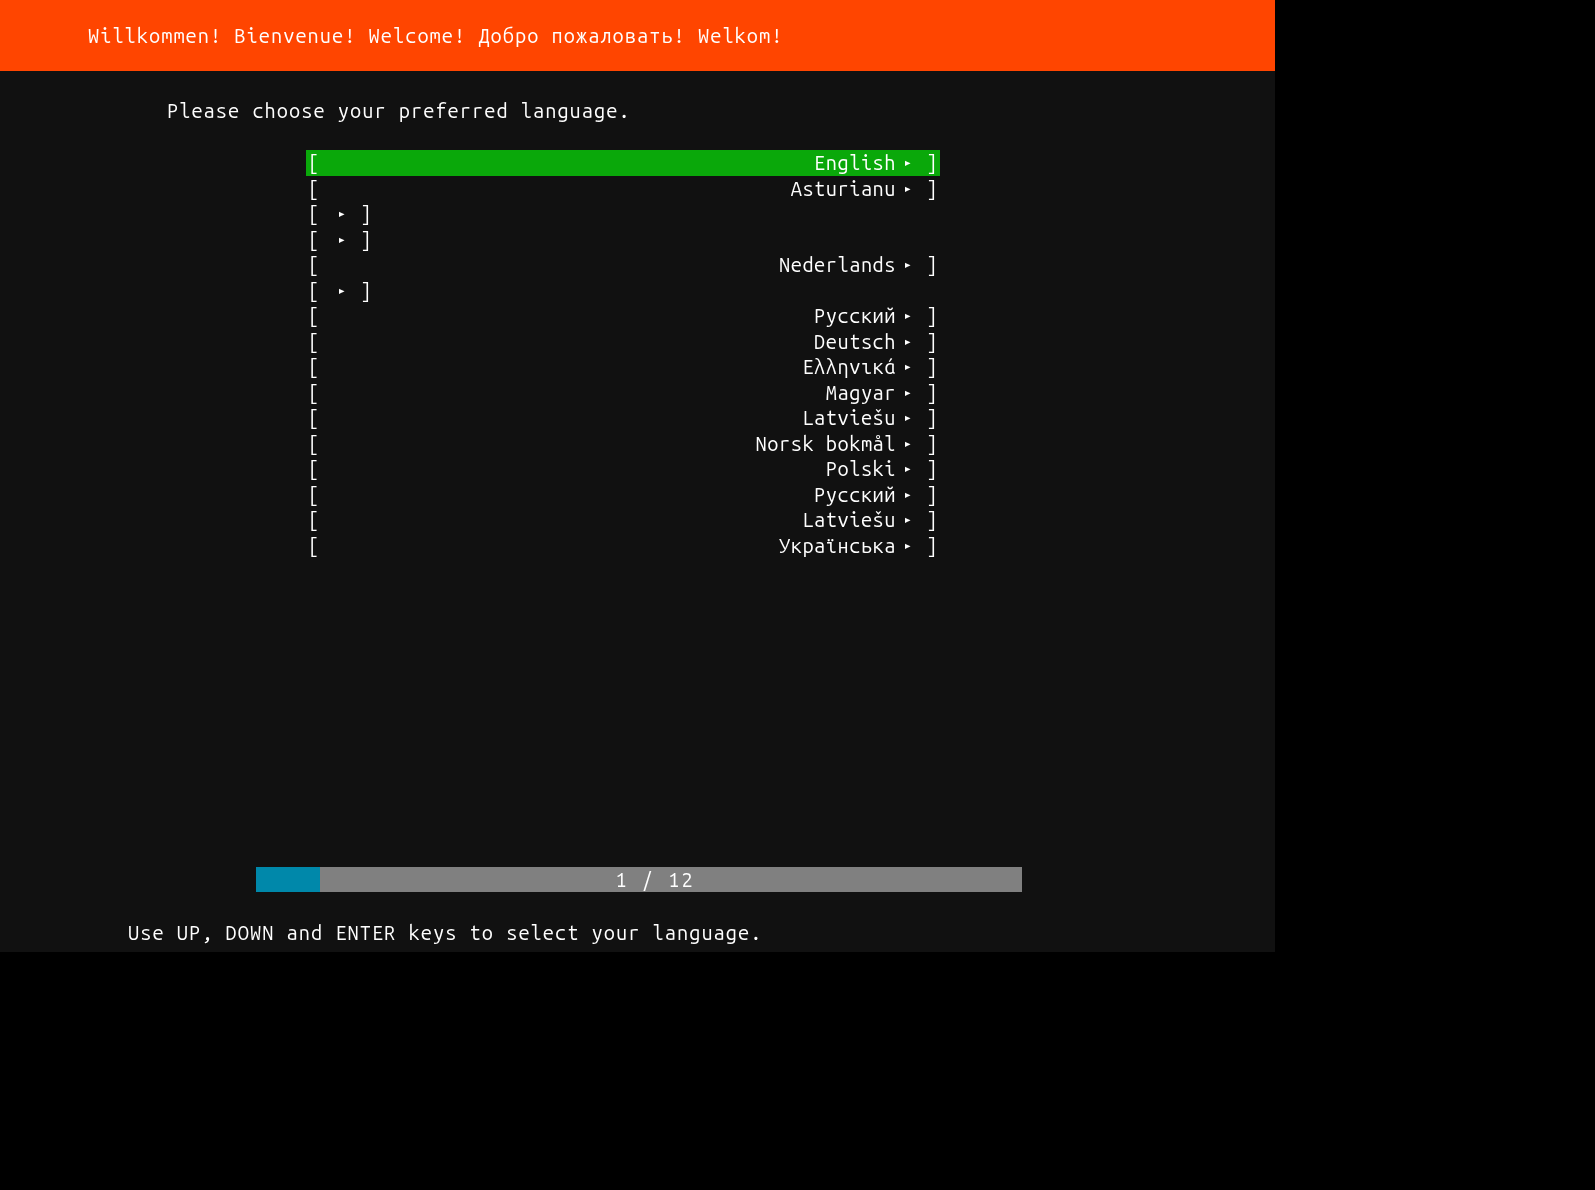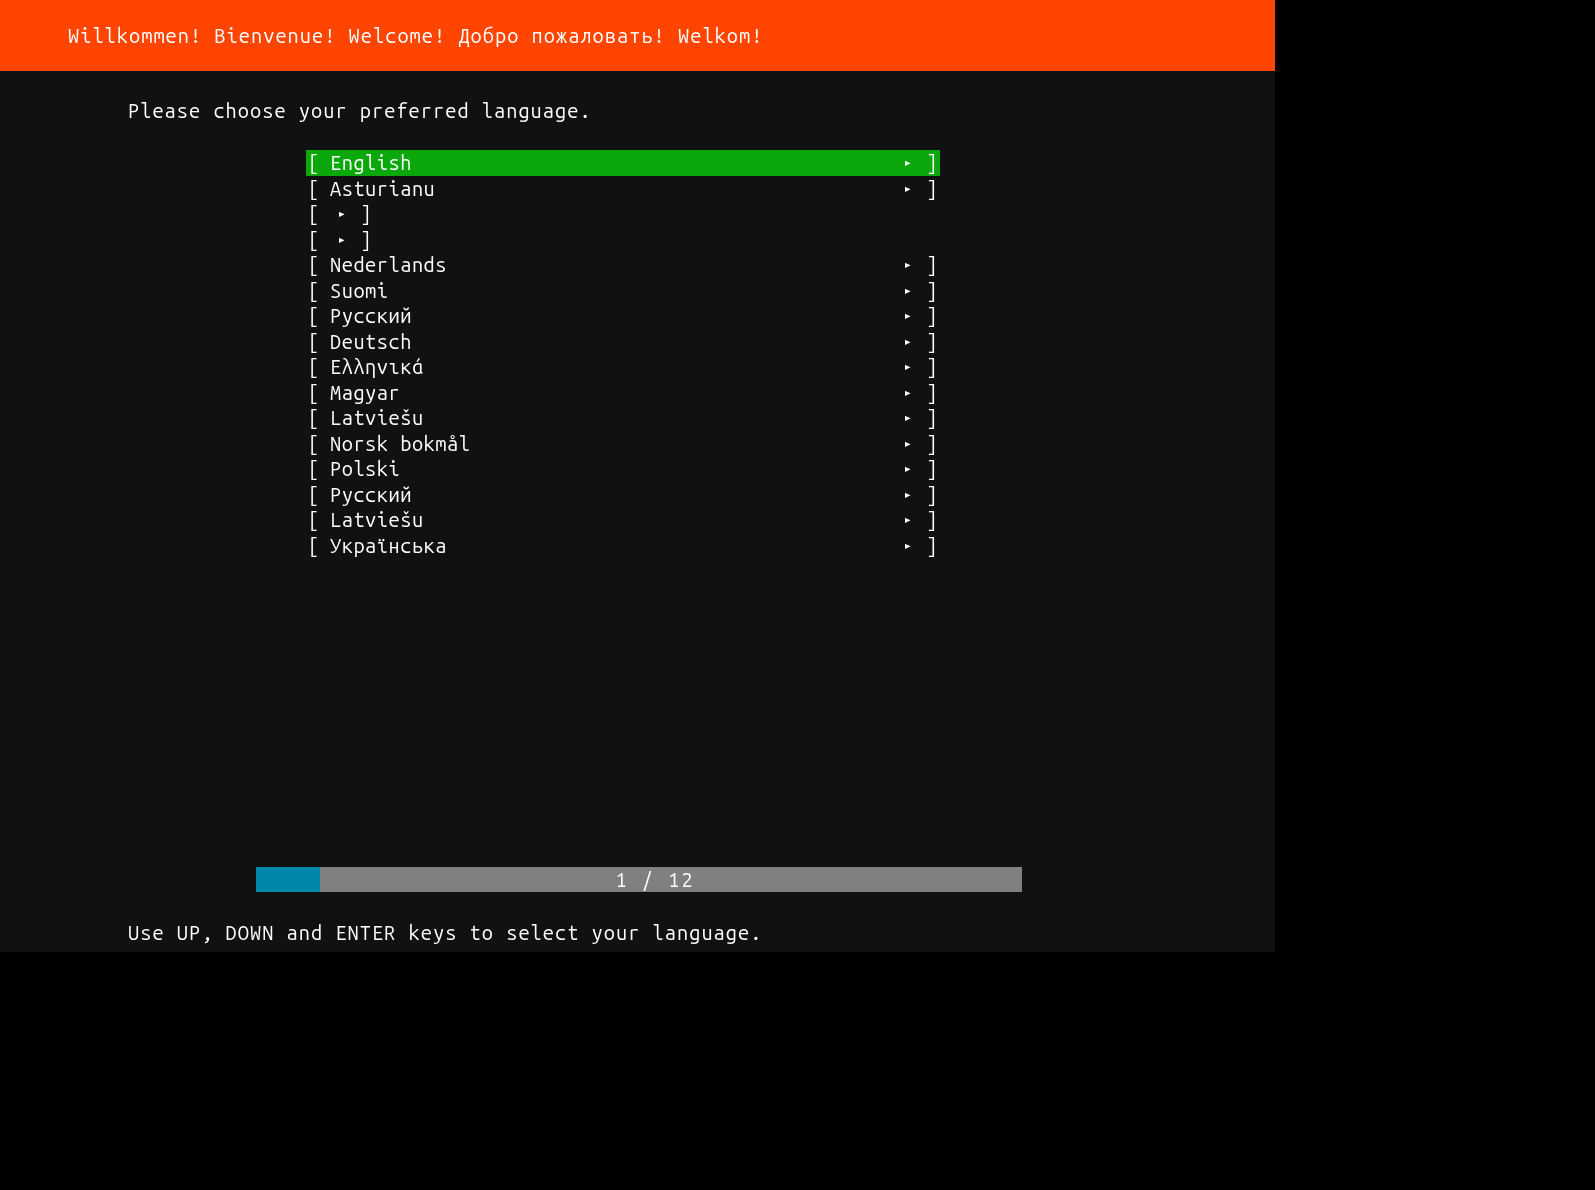--- a/index.html
+++ b/index.html
@@ -19,29 +19,30 @@
     }
     .container {
       width: 1275px;
       height: 952px;
       background: #111;
       position: relative;
     }
     .header {
       background: #ff4500;
       color: #fff;
-      padding: 24px 0 24px 68px;
+      padding: 24px 0 24px 88px;
       font-size: 20px;
       letter-spacing: 1px;
     }
     .prompt {
       padding: 28px 0 0 128px;
       color: #fff;
       font-size: 20px;
       letter-spacing: 1px;
+      margin-left: 39px;
     }
     .language-list {
       margin-top: 28px;
       margin-left: 306px;
       width: 634px;
     }
     .language-item {
       display: flex;
       align-items: center;
       height: 25.5px;
@@ -53,21 +54,21 @@
     .language-item.selected {
       background: #0aa80a;
     }
     .bracket-left {
       width: 24px;
       text-align: left;
       padding-left: 2px;
     }
     .lang-label {
       flex: 1;
-      text-align: left;
+      text-align: right;
     }
     .arrow {
       width: 24px;
       text-align: center;
       font-size: 14px;
     }
     .bracket-right {
       width: 20px;
       text-align: right;
       padding-right: 2px;
@@ -142,21 +143,20 @@
         <span class="bracket-right">]</span>
       </div>
       <div class="language-item">
         <span class="bracket-left">[</span>
         <span class="lang-label">Nederlands</span>
         <span class="arrow">▸</span>
         <span class="bracket-right">]</span>
       </div>
       <div class="language-item">
         <span class="bracket-left">[</span>
-        <span class="lang-label">Suomi</span>
         <span class="arrow">▸</span>
         <span class="bracket-right">]</span>
       </div>
       <div class="language-item">
         <span class="bracket-left">[</span>
         <span class="lang-label">Русский</span>
         <span class="arrow">▸</span>
         <span class="bracket-right">]</span>
       </div>
       <div class="language-item">

